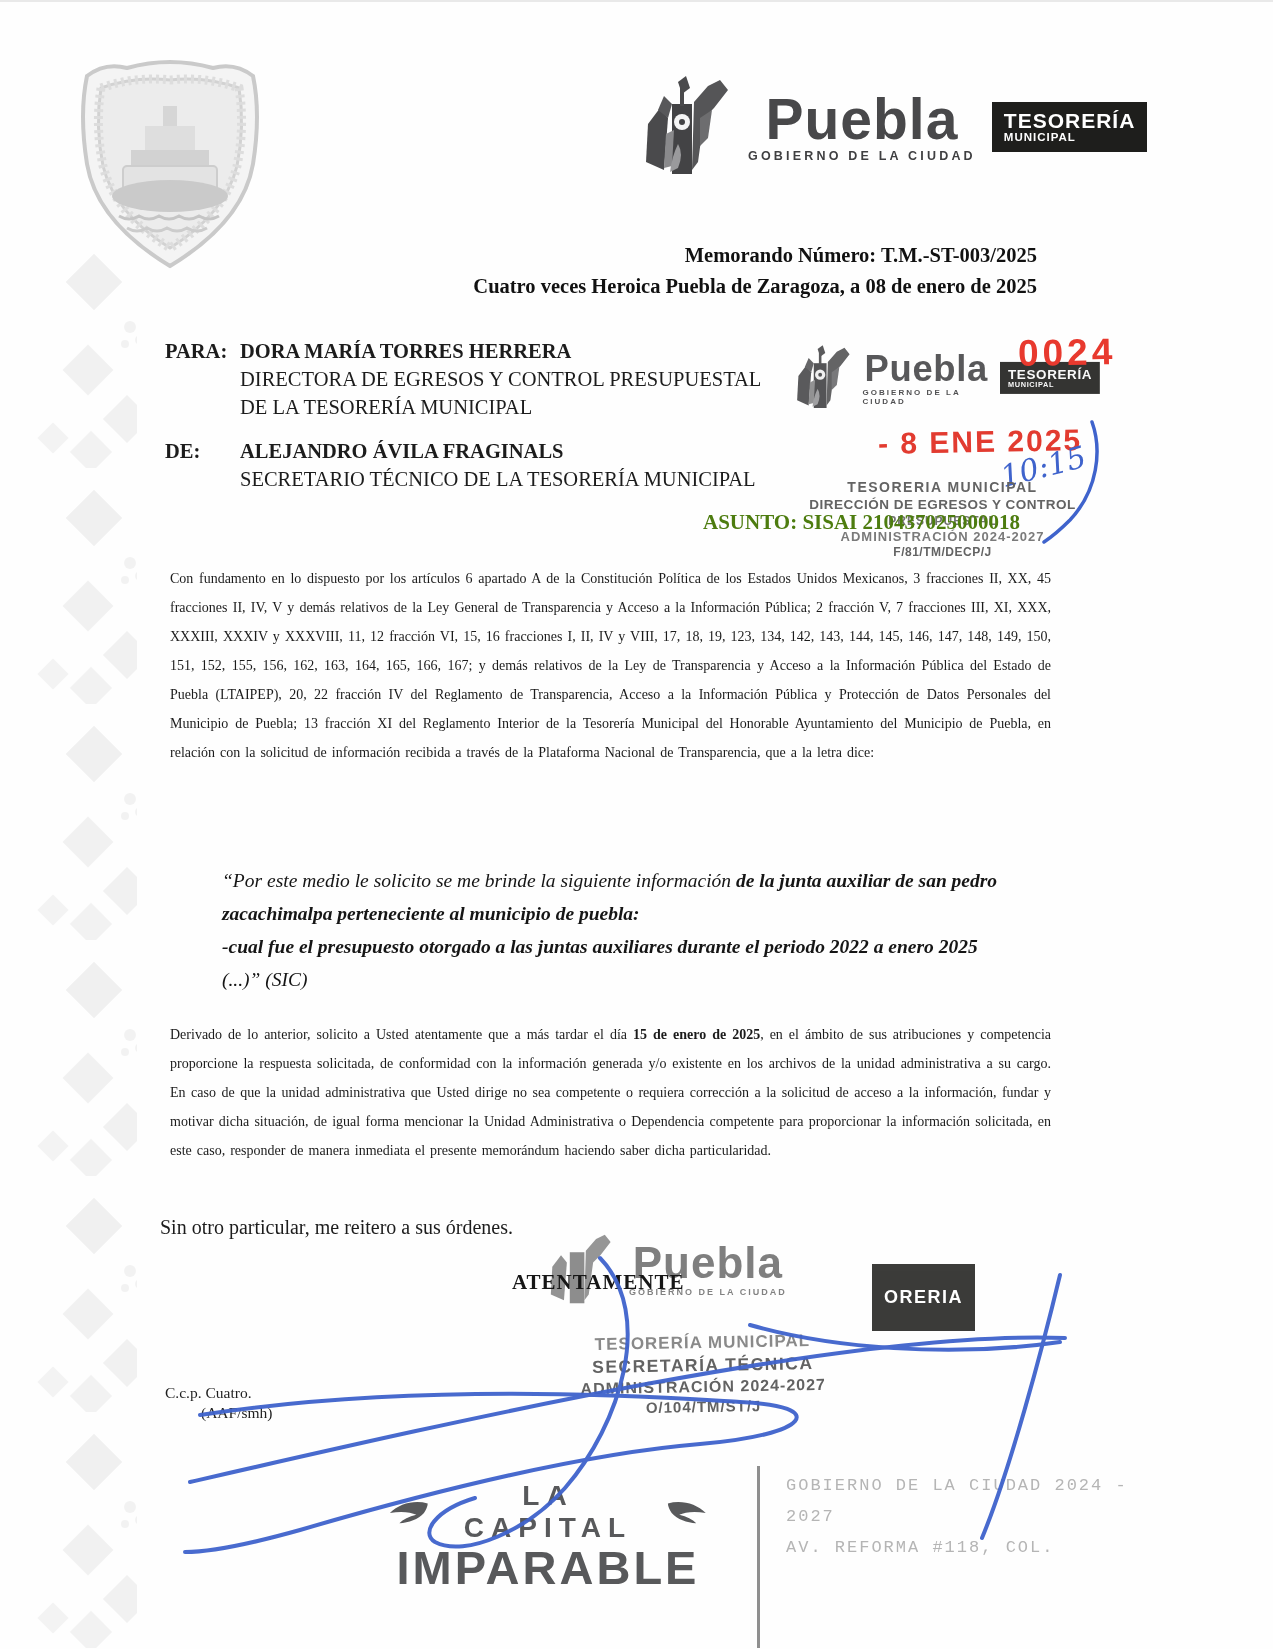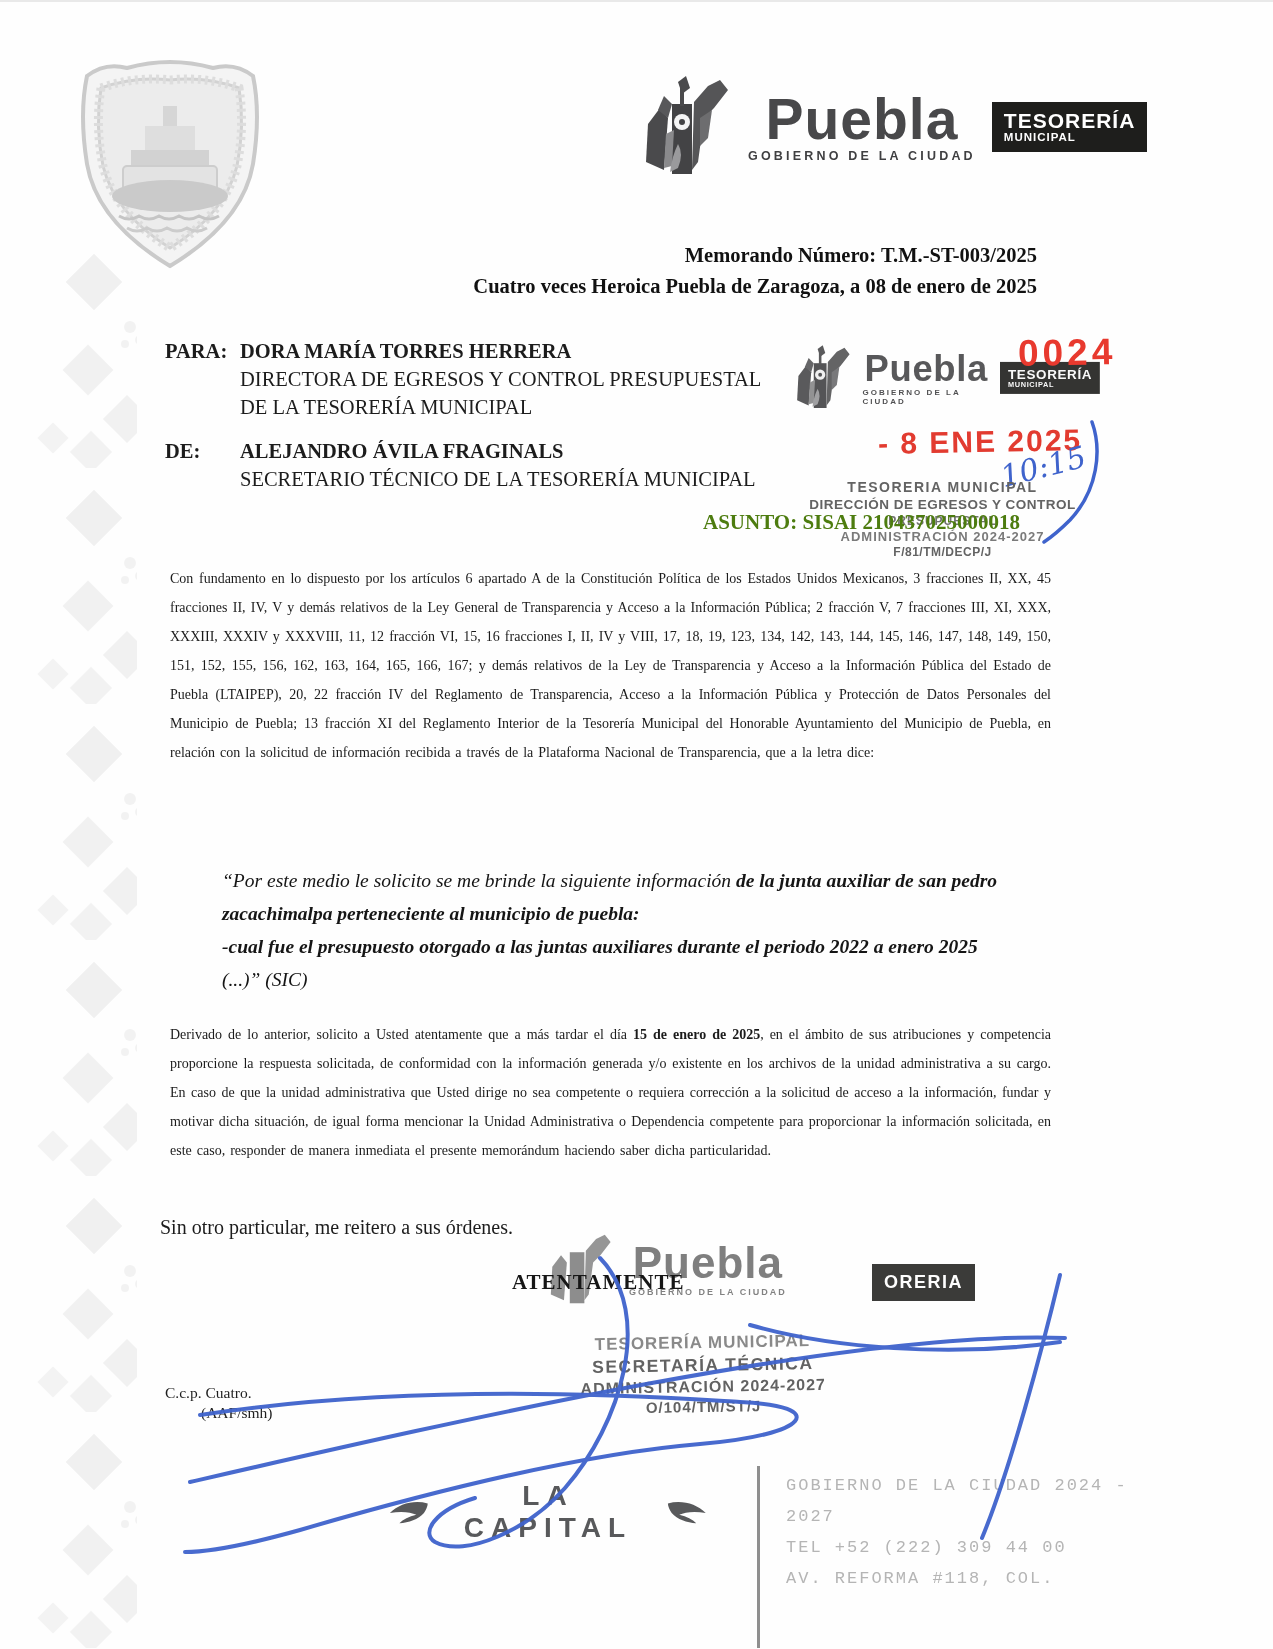--- a/index.html
+++ b/index.html
@@ -49,21 +49,21 @@
   .para{position:absolute;left:170px;width:881px;text-align:justify;font-size:14px;line-height:29px;color:#1b1b1b;word-spacing:1.5px;}
   .quote{position:absolute;left:222px;width:776px;font-size:19.5px;line-height:33px;font-style:italic;color:#151515;}
   .quote .qb{font-weight:700;}
   .closing{position:absolute;left:160px;top:1214px;font-size:20px;}
   .atent{position:absolute;left:512px;top:1268px;font-weight:700;font-size:21px;letter-spacing:1px;z-index:4;color:#161616;}
   
   .atn-stamp{position:absolute;left:545px;top:1228px;opacity:.65;filter:blur(.6px) grayscale(1);z-index:2;}
   .atn-stamp .brandword{font-size:44px;line-height:42px;color:#3c3c3c;}
   .atn-stamp .skyline{width:70px;height:78px;}
   .atn-stamp .brandsub{font-size:9px;letter-spacing:2px;}
-  .atn-box{position:absolute;left:872px;top:1262px;background:#2b2b29;color:#fff;padding:8px 12px;font-family:"Liberation Sans",sans-serif;font-weight:700;font-size:18px;letter-spacing:1.5px;z-index:2;opacity:.92;}
+  .atn-box{position:absolute;left:872px;top:1262px;background:#2b2b29;color:#fff;padding:23px 12px;font-family:"Liberation Sans",sans-serif;font-weight:700;font-size:18px;letter-spacing:1.5px;z-index:2;opacity:.92;}
   .sec-stamp{position:absolute;left:518px;top:1330px;width:370px;text-align:center;font-family:"Liberation Sans",sans-serif;font-weight:700;color:#4d4d4d;transform:rotate(-1deg);opacity:.88;z-index:2;}
   .sec-stamp .t1{font-size:17px;letter-spacing:1px;line-height:22px;opacity:.75;}
   .sec-stamp .t2{font-size:17.5px;letter-spacing:1.5px;line-height:22px;}
   .sec-stamp .t3{font-size:16px;letter-spacing:1px;line-height:21px;}
   .sec-stamp .t4{font-size:15px;letter-spacing:1px;line-height:20px;}
   .signature{position:absolute;left:130px;top:1228px;width:965px;height:335px;z-index:5;pointer-events:none;}
   
   .ccp{position:absolute;left:165px;top:1381px;font-size:15.5px;line-height:20px;color:#1f1f1f;}
   .ccp .i{margin-left:36px;}
   .cap-logo{position:absolute;left:388px;top:1478px;width:320px;text-align:center;color:#58595b;}
@@ -244,23 +244,23 @@
   <div class="cap-logo">
     <div class="cap-top">
       <svg class="wing" viewBox="0 0 44 30">
         <path d="M42 6 C28 2 12 6 2 16 C14 14 24 15 30 18 C22 20 16 23 12 27 C22 26 32 23 38 16 C40 13 42 9 42 6 Z" fill="#58595b"></path>
       </svg>
       <div class="cap-word1">LA CAPITAL</div>
       <svg class="wing" viewBox="0 0 44 30" style="transform:scaleX(-1);">
         <path d="M42 6 C28 2 12 6 2 16 C14 14 24 15 30 18 C22 20 16 23 12 27 C22 26 32 23 38 16 C40 13 42 9 42 6 Z" fill="#58595b"></path>
       </svg>
     </div>
+    <div class="cap-word2">IMPARABLE</div>
   </div>
 
   <div class="f-divider"></div>
   <div class="f-contact">
     <div>GOBIERNO DE LA CIUDAD 2024 -</div>
     <div>2027</div>
-    <div>TEL +52 (222) 309 44 00</div>
     <div>AV. REFORMA #118, COL.</div>
   </div>
 
 </div>
 
 </body></html>

